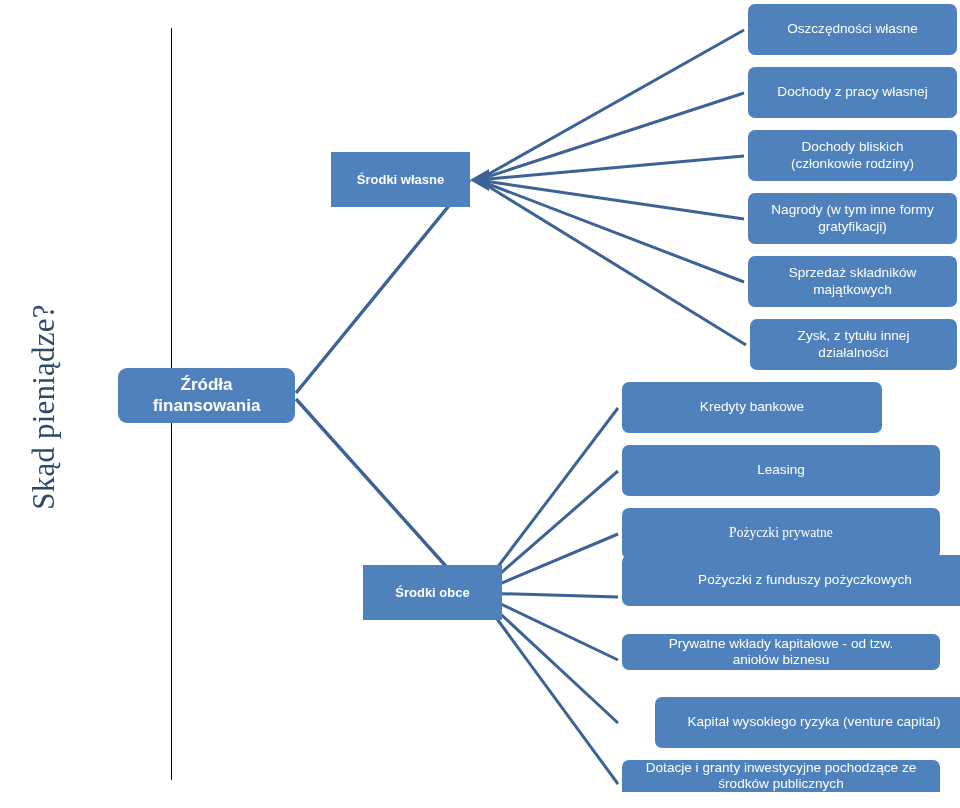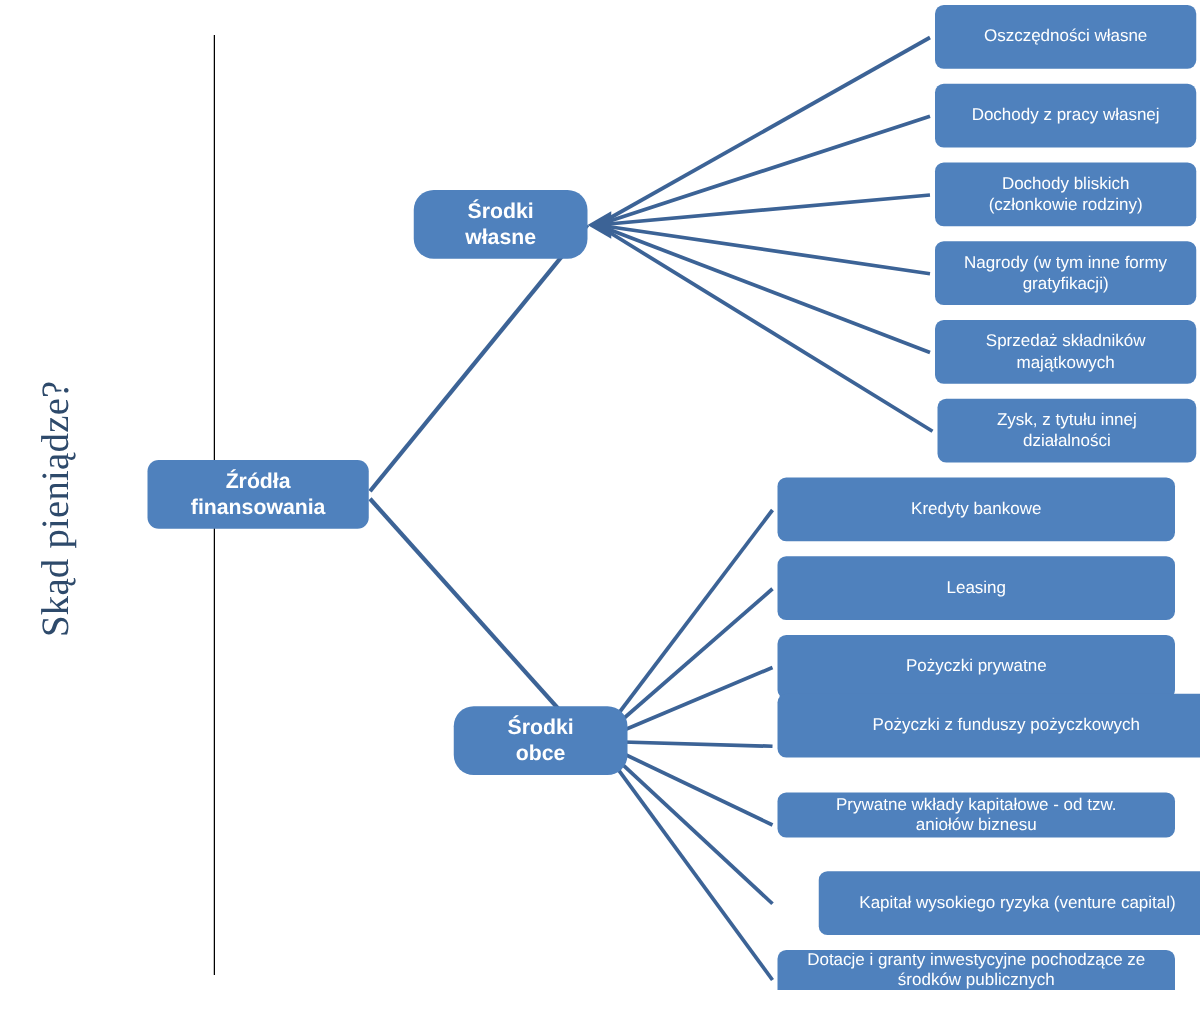--- a/index.html
+++ b/index.html
@@ -39,22 +39,22 @@
     padding: 2px 23px;
     z-index: 3;
   }
   .node.level1 {
     font-weight: bold;
     font-size: 17px;
     border-radius: 9px;
   }
   .node.level2 {
     font-weight: bold;
-    font-size: 17px;
-    border-radius: 16px;
+    font-size: 13px;
+    border-radius: 0;
   }
   .node.level3 {
     font-weight: normal;
     font-size: 13.6px;
   }
   #side-title {
     position: absolute;
     left: -96px;
     top: 384px;
     width: 280px;
@@ -148,29 +148,29 @@
   </div>
 
   <div class="node level3" style="left:748px; top:256px; width:209px; height:51px;">
     <span>Sprzedaż składników majątkowych</span>
   </div>
 
   <div class="node level3" style="left:750px; top:319px; width:207px; height:51px;">
     <span>Zysk, z tytułu innej działalności</span>
   </div>
 
-  <div class="node level3" style="left:622px; top:382px; width:318px; height:51px;">
+  <div class="node level3" style="left:622px; top:382px; width:260px; height:51px;">
     <span>Kredyty bankowe</span>
   </div>
 
   <div class="node level3" style="left:622px; top:445px; width:318px; height:51px;">
     <span>Leasing</span>
   </div>
 
-  <div class="node level3" style="left:622px; top:508px; width:318px; height:51px;">
+  <div class="node level3" style="left:622px; top:508px; width:318px; height:51px;font-family:Liberation Serif, serif;">
     <span>Pożyczki prywatne</span>
   </div>
 
   <div class="node level3" style="left:622px; top:555px; width:366px; height:51px;">
     <span>Pożyczki z funduszy pożyczkowych</span>
   </div>
 
   <div class="node level3" style="left:622px; top:634px; width:318px; height:36px;">
     <span>Prywatne wkłady kapitałowe - od tzw. aniołów biznesu</span>
   </div>

